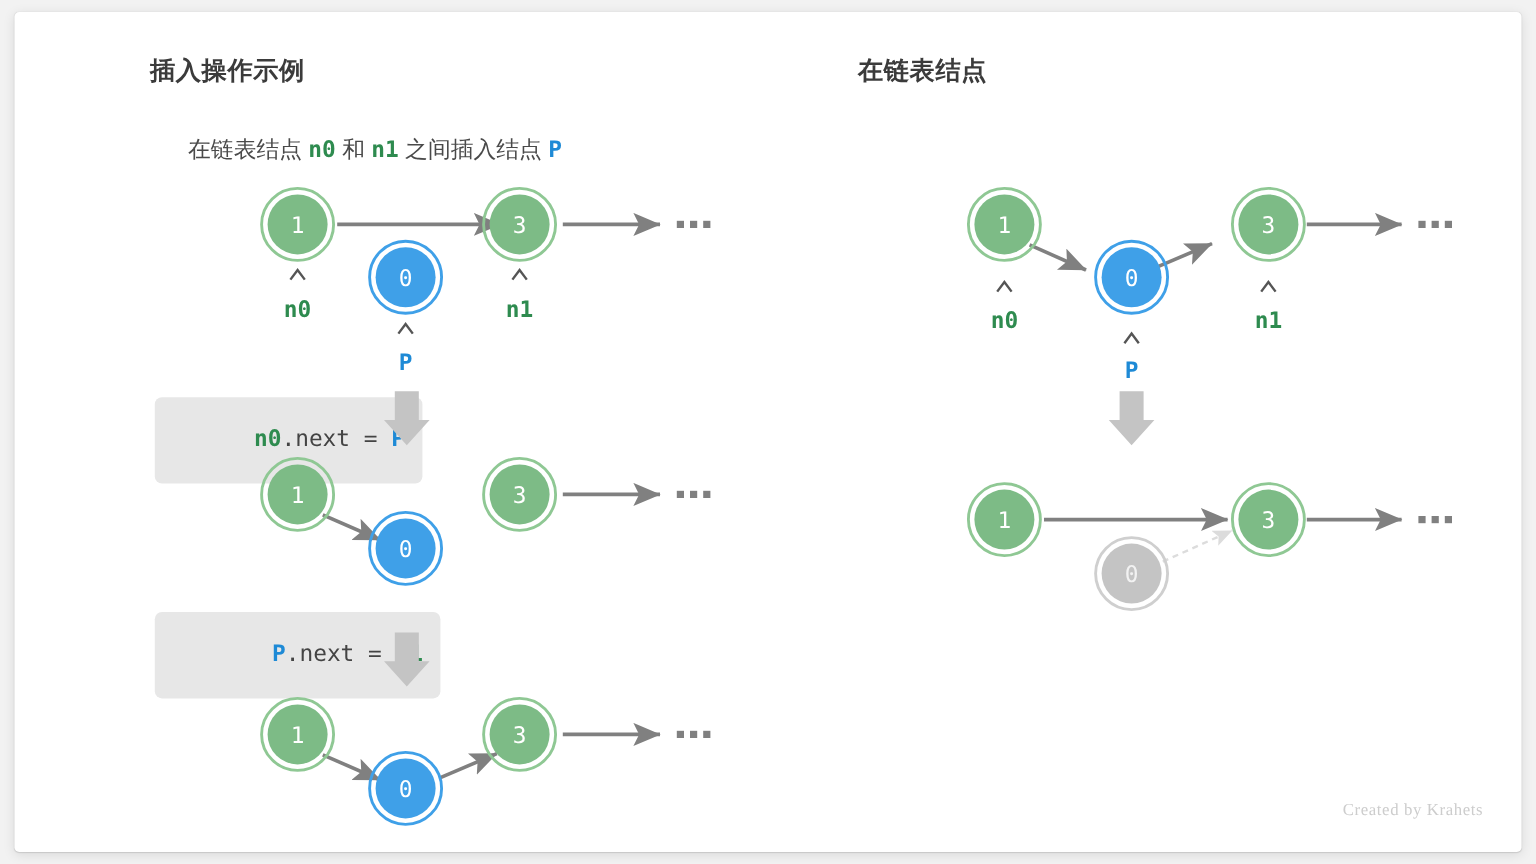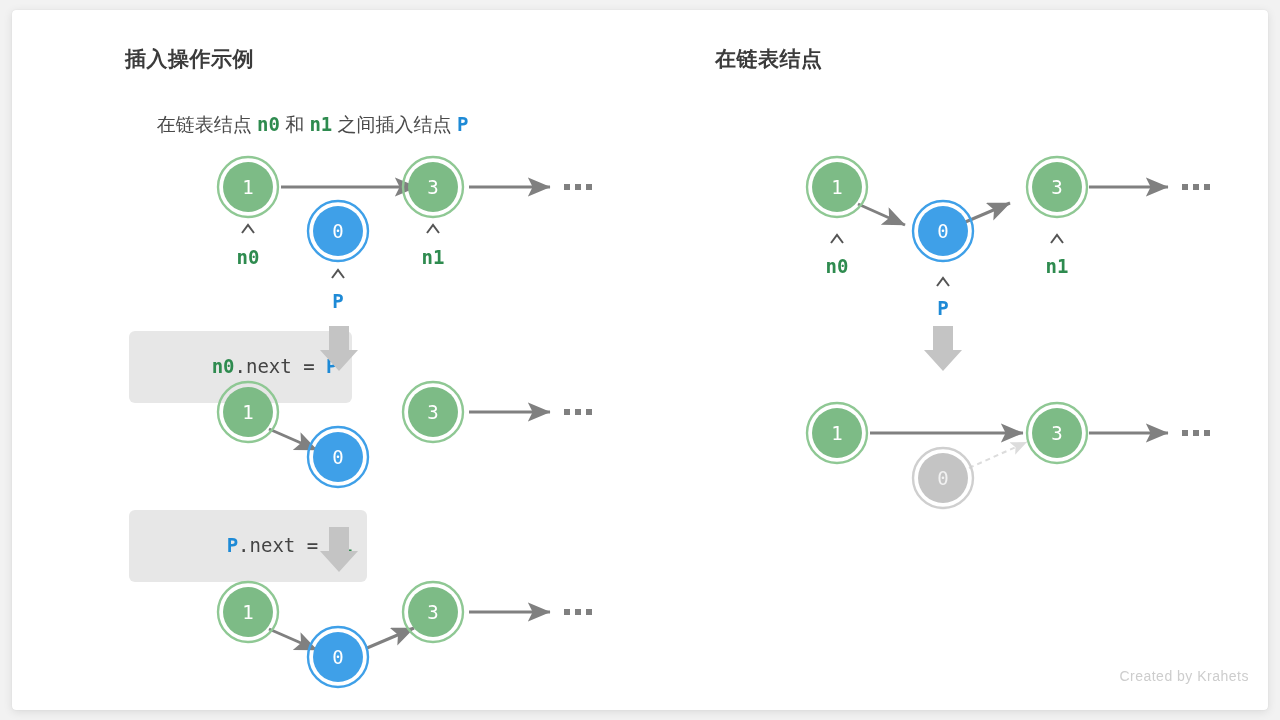--- a/index.html
+++ b/index.html
@@ -65,23 +65,23 @@
   }
   .code-chip .tok-green { color: #2e8b4f; font-weight: bold; }
   .code-chip .tok-blue  { color: #1e8ad6; font-weight: bold; }
   .code-chip .tok-plain { color: #444444; }
 
   svg { position: absolute; left: 0; top: 0; overflow: visible; }
   .svg-layer { position: absolute; left: 0; top: 0; width: 100%; height: 700px; pointer-events: none; }
 
   .credit {
     position: absolute;
-    right: 19px;
+    right: 32px;
     bottom: 26px;
-    font-family: Liberation Sans, sans-serif;
+    font-family: Liberation Serif, serif;
     font-size: 14px;
     color: #cdcdcd;
     letter-spacing: 0.5px;
   }
 </style>
 </head>
 <body>
 
 <div id="card">
 

